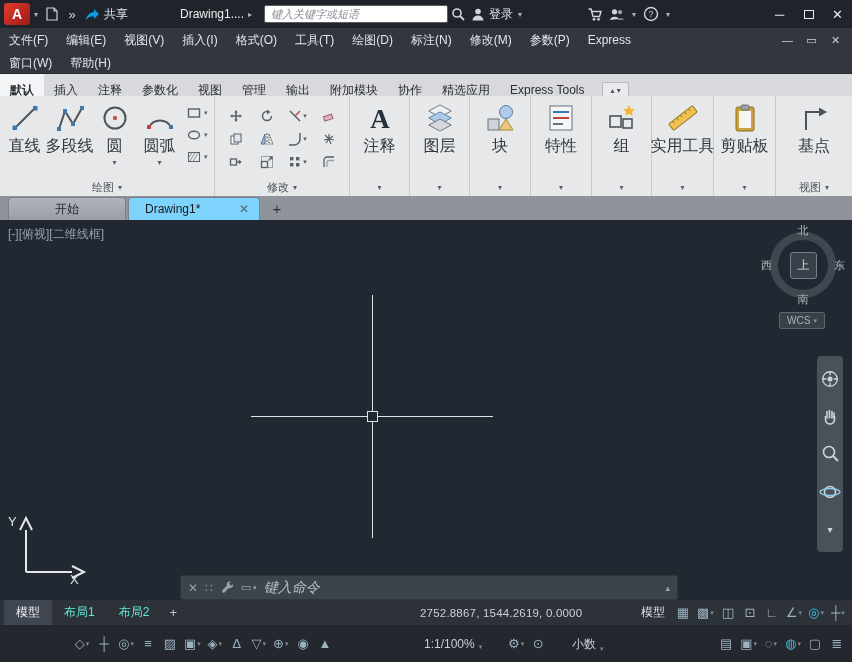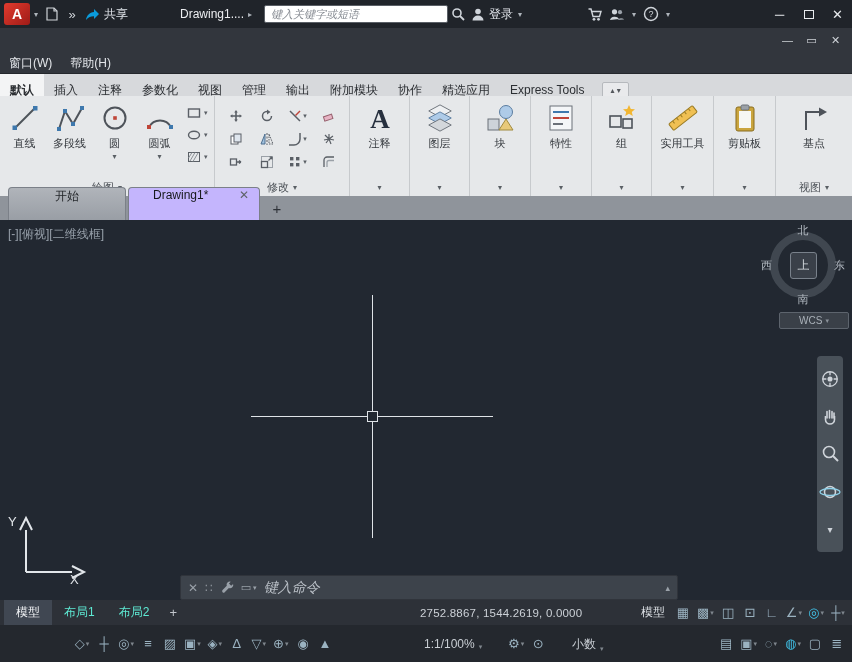--- a/index.html
+++ b/index.html
@@ -41,53 +41,53 @@
 
 
 .ribbon{position:absolute;top:96px;left:0;right:0;height:100px;background:#e6e8ea;display:flex}
 .panel{height:100%;border-right:1px solid #c7cacd;display:flex;flex-direction:column;flex:none}
 .pbody{flex:1;display:flex;padding:3px 2px 0 2px}
 .pbody.center{justify-content:center}
 .pfoot{height:18px;display:flex;align-items:center;justify-content:center;gap:4px;color:#4c5157;font-size:11px}
 .fcaret{font-size:8px;color:#5a5f65}
 .bigbtn{width:45px;display:flex;flex-direction:column;align-items:center;gap:1px;padding-top:2px}
 .bicon{width:34px;height:34px;display:flex;align-items:center;justify-content:center}
-.blbl{font-size:11px;color:#33373c;white-space:nowrap}
+.blbl{font-size:16px;color:#33373c;white-space:nowrap}
 .bcaret{font-size:8px;color:#5a5f65}
 .minicol{display:flex;flex-direction:column;gap:5px;margin-left:3px;padding-top:5px}
 .minirow{display:flex;align-items:center;gap:2px}
 .micon{width:17px;height:17px;display:flex;align-items:center;justify-content:center}
 .mcaret{font-size:7px;color:#5a5f65}
 .mgrid{display:flex;flex-direction:column;gap:4px;padding:7px 5px}
 .mrow{display:flex;gap:4px;align-items:center}
 .mcell{width:27px;height:19px;display:flex;align-items:center;justify-content:center;gap:1px}
 
 
 .filetabs{position:absolute;top:196px;left:0;right:0;height:24px;background:#8f949b;display:flex;align-items:flex-end;padding-left:8px;gap:2px}
-.ftab{height:33px;display:flex;align-items:flex-start;font-size:12px;border-radius:4px 4px 0 0}
+.ftab{height:23px;display:flex;align-items:center;font-size:12px;border-radius:4px 4px 0 0}
 .ftab.start{background:linear-gradient(#b0b4ba,#999ea5);color:#24272b;border:1px solid #7b8088;border-bottom:none;width:118px;justify-content:center}
-.ftab.activef{background:#c4b5fd;color:#17191c;border:1px solid #7b8088;border-bottom:none;width:132px;justify-content:space-between;padding:0 10px 0 24px}
+.ftab.activef{background:#7dd3fc;color:#17191c;border:1px solid #7b8088;border-bottom:none;width:132px;justify-content:space-between;padding:0 10px 0 16px}
 .fx{color:#5f646a;font-size:12px}
 .fplus{width:18px;height:18px;margin:0 0 3px 6px;display:flex;align-items:center;justify-content:center;color:#2e3238;font-size:15px}
 
 
 .canvas{position:absolute;top:220px;left:0;right:0;height:380px;background:#222831}
 .vplabel{position:absolute;left:8px;top:6px;color:#98a1ab;font-size:12px}
 .ch-h{position:absolute;left:251px;top:196px;width:242px;height:1px;background:#dfe3e7}
 .ch-v{position:absolute;left:372px;top:75px;width:1px;height:243px;background:#dfe3e7}
 .pickbox{position:absolute;left:367px;top:191px;width:11px;height:11px;border:1px solid #dfe3e7;background:#222831}
 .viewcube{position:absolute;left:761px;top:3px;width:84px;height:84px}
 .vc-ring{position:absolute;left:9px;top:9px;width:66px;height:66px;border-radius:50%;border:8px solid rgba(145,153,163,.28)}
 .vc-label{position:absolute;color:#b6bdc5;font-size:11px}
 .vc-n{top:0;left:50%;transform:translateX(-50%)}
 .vc-s{bottom:0;left:50%;transform:translateX(-50%)}
 .vc-w{left:0;top:50%;transform:translateY(-50%)}
 .vc-e{right:0;top:50%;transform:translateY(-50%)}
 .vc-top{position:absolute;left:29px;top:29px;width:27px;height:27px;background:#3a4049;border:1px solid #79818b;border-radius:3px;display:flex;align-items:center;justify-content:center;color:#d3d8dd;font-size:12px}
-.wcsbox{position:absolute;left:779px;top:92px;width:70px;height:17px;background:#3a4048;border:1px solid #5d646d;border-radius:2px;display:flex;align-items:center;justify-content:center;gap:3px;color:#aab1b9;font-size:10px}
+.wcsbox{position:absolute;left:779px;top:92px;width:46px;height:17px;background:#3a4048;border:1px solid #5d646d;border-radius:2px;display:flex;align-items:center;justify-content:center;gap:3px;color:#aab1b9;font-size:10px}
 .wcscaret{font-size:7px;color:#8b929a}
 .navbar{position:absolute;left:817px;top:136px;width:26px;height:196px;background:rgba(84,91,100,.8);border-radius:4px;display:flex;flex-direction:column;align-items:center;justify-content:space-around;padding:4px 0}
 .navitem{width:22px;height:22px;display:flex;align-items:center;justify-content:center;color:#cfd4da;font-size:10px}
 .ucs{position:absolute;left:6px;top:288px;width:92px;height:86px}
 .ucslbl{position:absolute;color:#dfe3e7;font-size:13px}
 .ucs-y{left:2px;top:6px}
 .ucs-x{left:64px;top:64px}
 
 
 .cmdline{position:absolute;left:180px;top:355px;width:498px;height:25px;background:rgba(64,70,78,.93);border:1px solid #30343b;border-radius:2px;display:flex;align-items:center;color:#b6bcc3;padding:0 7px;gap:7px}
@@ -189,20 +189,33 @@
     <div class="wbtns">
       <span class="wbtn">─</span>
       <span class="wbtn">
           <span class="maxglyph"></span>
         </span>
       <span class="wbtn">✕</span>
     </div>
   </div>
 
   <div class="menurow r1">
+    <div class="mlist">
+        <span class="menu-item">文件(F)</span>
+        <span class="menu-item">编辑(E)</span>
+        <span class="menu-item">视图(V)</span>
+        <span class="menu-item">插入(I)</span>
+        <span class="menu-item">格式(O)</span>
+        <span class="menu-item">工具(T)</span>
+        <span class="menu-item">绘图(D)</span>
+        <span class="menu-item">标注(N)</span>
+        <span class="menu-item">修改(M)</span>
+        <span class="menu-item">参数(P)</span>
+        <span class="menu-item">Express</span>
+      </div>
     <div class="dwbtns">
       <span class="dwbtn">—</span>
       <span class="dwbtn">▭</span>
       <span class="dwbtn">✕</span>
     </div>
   </div>
   <div class="menurow r2">
     <div class="mlist">
         <span class="menu-item">窗口(W)</span>
         <span class="menu-item">帮助(H)</span>

